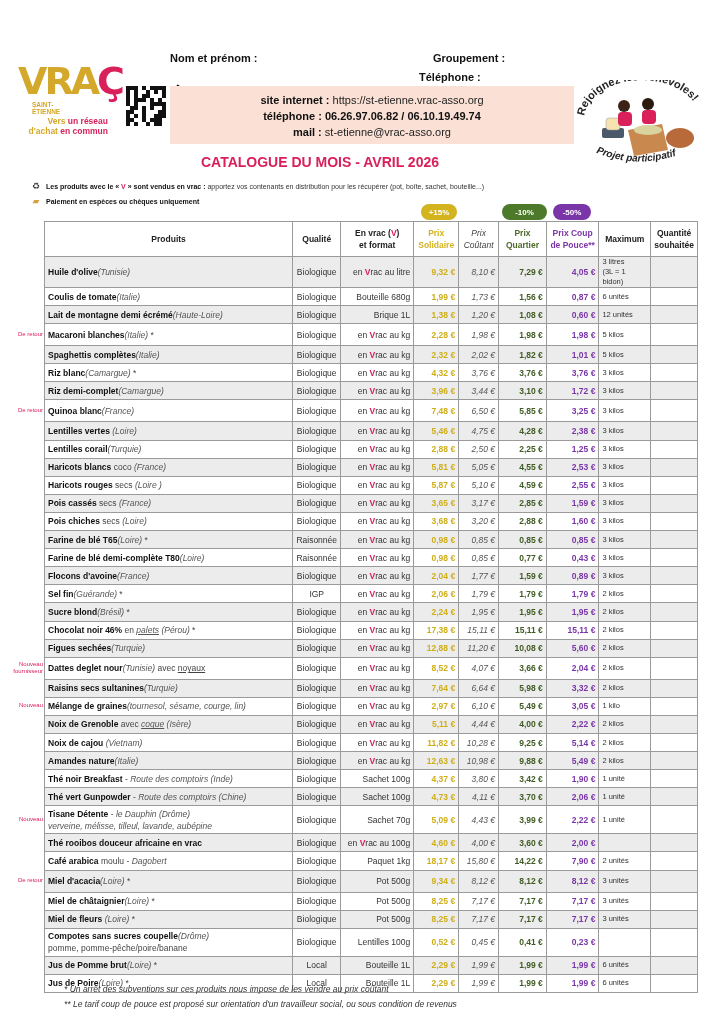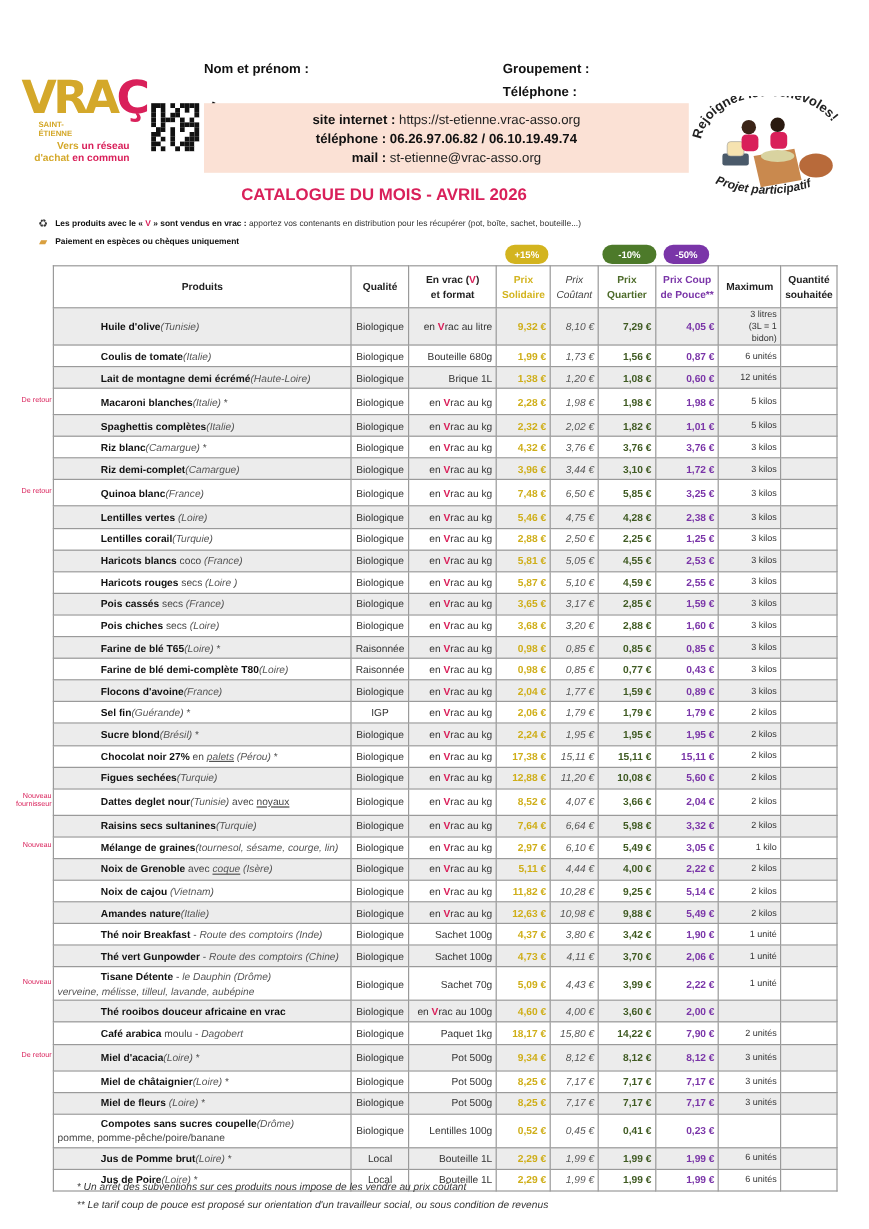--- a/index.html
+++ b/index.html
@@ -46,32 +46,32 @@
   
   table.cat { position: absolute; left: 44px; top: 221px; width: 654px; border-collapse: collapse; font-size: 8.5px; }
   table.cat th, table.cat td { border: 1px solid #9a9a9a; padding: 0 3px; height: 18.1px; vertical-align: middle; }
   table.cat th { height: 35px; font-weight: bold; font-size: 8.5px; text-align: center; color: #222; background: #fff; line-height: 12px; }
   table.cat th.sol { color: #d3b41f; }
   table.cat th.cout { color: #444; font-style: italic; font-weight: normal; }
   table.cat th.quart { color: #4d6b2a; }
   table.cat th.pouce { color: #7a35a8; }
   table.cat tr.shade td { background: #ececec; }
   td.name { text-align: left; font-size: 8.5px; width: 253px; line-height: 12px; }
-  td.name b { font-weight: bold; color: #111; margin-left: 36px; }
+  td.name b { font-weight: bold; color: #111; }
   td.name i { font-style: italic; color: #555; }
   td.name .plain { color: #444; }
   td.name u { text-decoration: underline; }
   td.qual { text-align: center; color: #333; width: 48px; }
   td.fmt { text-align: right; color: #333; width: 74px; }
   td.fmt .vv { color: #d9205a; font-weight: bold; }
   td.sol { text-align: right; color: #cfae18; font-weight: bold; width: 45px; }
   td.cout { text-align: right; color: #555; font-style: italic; width: 40px; }
   td.quart { text-align: right; color: #3f5a22; font-weight: bold; width: 48px; }
   td.pouce { text-align: right; color: #7a35a8; font-weight: bold; width: 53px; }
-  td.max { text-align: right; color: #333; font-size: 7.5px; width: 52px; line-height: 10px; }
+  td.max { text-align: left; color: #333; font-size: 7.5px; width: 52px; line-height: 10px; }
   td.qty { width: 44px; }
   tr.tall td { height: 28px; }
   tr.mid td { height: 22px; }
 
   .tag { position: absolute; left: 0; width: 44px; text-align: right; font-size: 6px; color: #d9205a; line-height: 7px; padding-right: 1px; }
 
   .foot { position: absolute; left: 64px; font-size: 8.5px; font-style: italic; color: #333; }
 </style>
 </head>
 <body>
@@ -84,21 +84,21 @@
     <div>SAINT-</div>
     <div>ÉTIENNE</div>
   </div>
   <div class="logo-tag">
     <div><span>Vers </span><span class="pink">un réseau</span></div>
     <div><span>d'achat </span><span class="pink">en commun</span></div>
   </div>
 </div>
 
 <div class="hdr-label" style="left:170px; top:52px;">Nom et prénom :</div>
-<div class="hdr-label" style="left:419px; top:52px;">Groupement :</div>
+<div class="hdr-label" style="left:433px; top:52px;">Groupement :</div>
 <div class="hdr-label" style="left:419px; top:71px;">Téléphone :</div>
 
 <div class="qr" id="qr">
     <span style="background: rgb(17, 17, 17);"></span>
     <span style="background: rgb(17, 17, 17);"></span>
     <span style="background: rgb(17, 17, 17);"></span>
     <span style="background: rgb(255, 255, 255);"></span>
     <span style="background: rgb(17, 17, 17);"></span>
     <span style="background: rgb(255, 255, 255);"></span>
     <span style="background: rgb(17, 17, 17);"></span>
@@ -461,21 +461,21 @@
         <td class="qual">Biologique</td>
         <td class="fmt"><span>en </span><span class="vv">V</span><span>rac au kg</span></td>
         <td class="sol">2,24 €</td>
         <td class="cout">1,95 €</td>
         <td class="quart">1,95 €</td>
         <td class="pouce">1,95 €</td>
         <td class="max"><span>2 kilos</span></td>
         <td class="qty"></td>
       </tr>
       <tr>
-        <td class="name"><b>Chocolat noir 27%</b><span class="plain"> en </span><i><u>palets</u></i><i> (Pérou)</i><span class="plain"> *</span></td>
+        <td class="name"><b>Chocolat noir 46%</b><span class="plain"> en </span><i><u>palets</u></i><i> (Pérou)</i><span class="plain"> *</span></td>
         <td class="qual">Biologique</td>
         <td class="fmt"><span>en </span><span class="vv">V</span><span>rac au kg</span></td>
         <td class="sol">17,38 €</td>
         <td class="cout">15,11 €</td>
         <td class="quart">15,11 €</td>
         <td class="pouce">15,11 €</td>
         <td class="max"><span>2 kilos</span></td>
         <td class="qty"></td>
       </tr>
       <tr class="shade">

